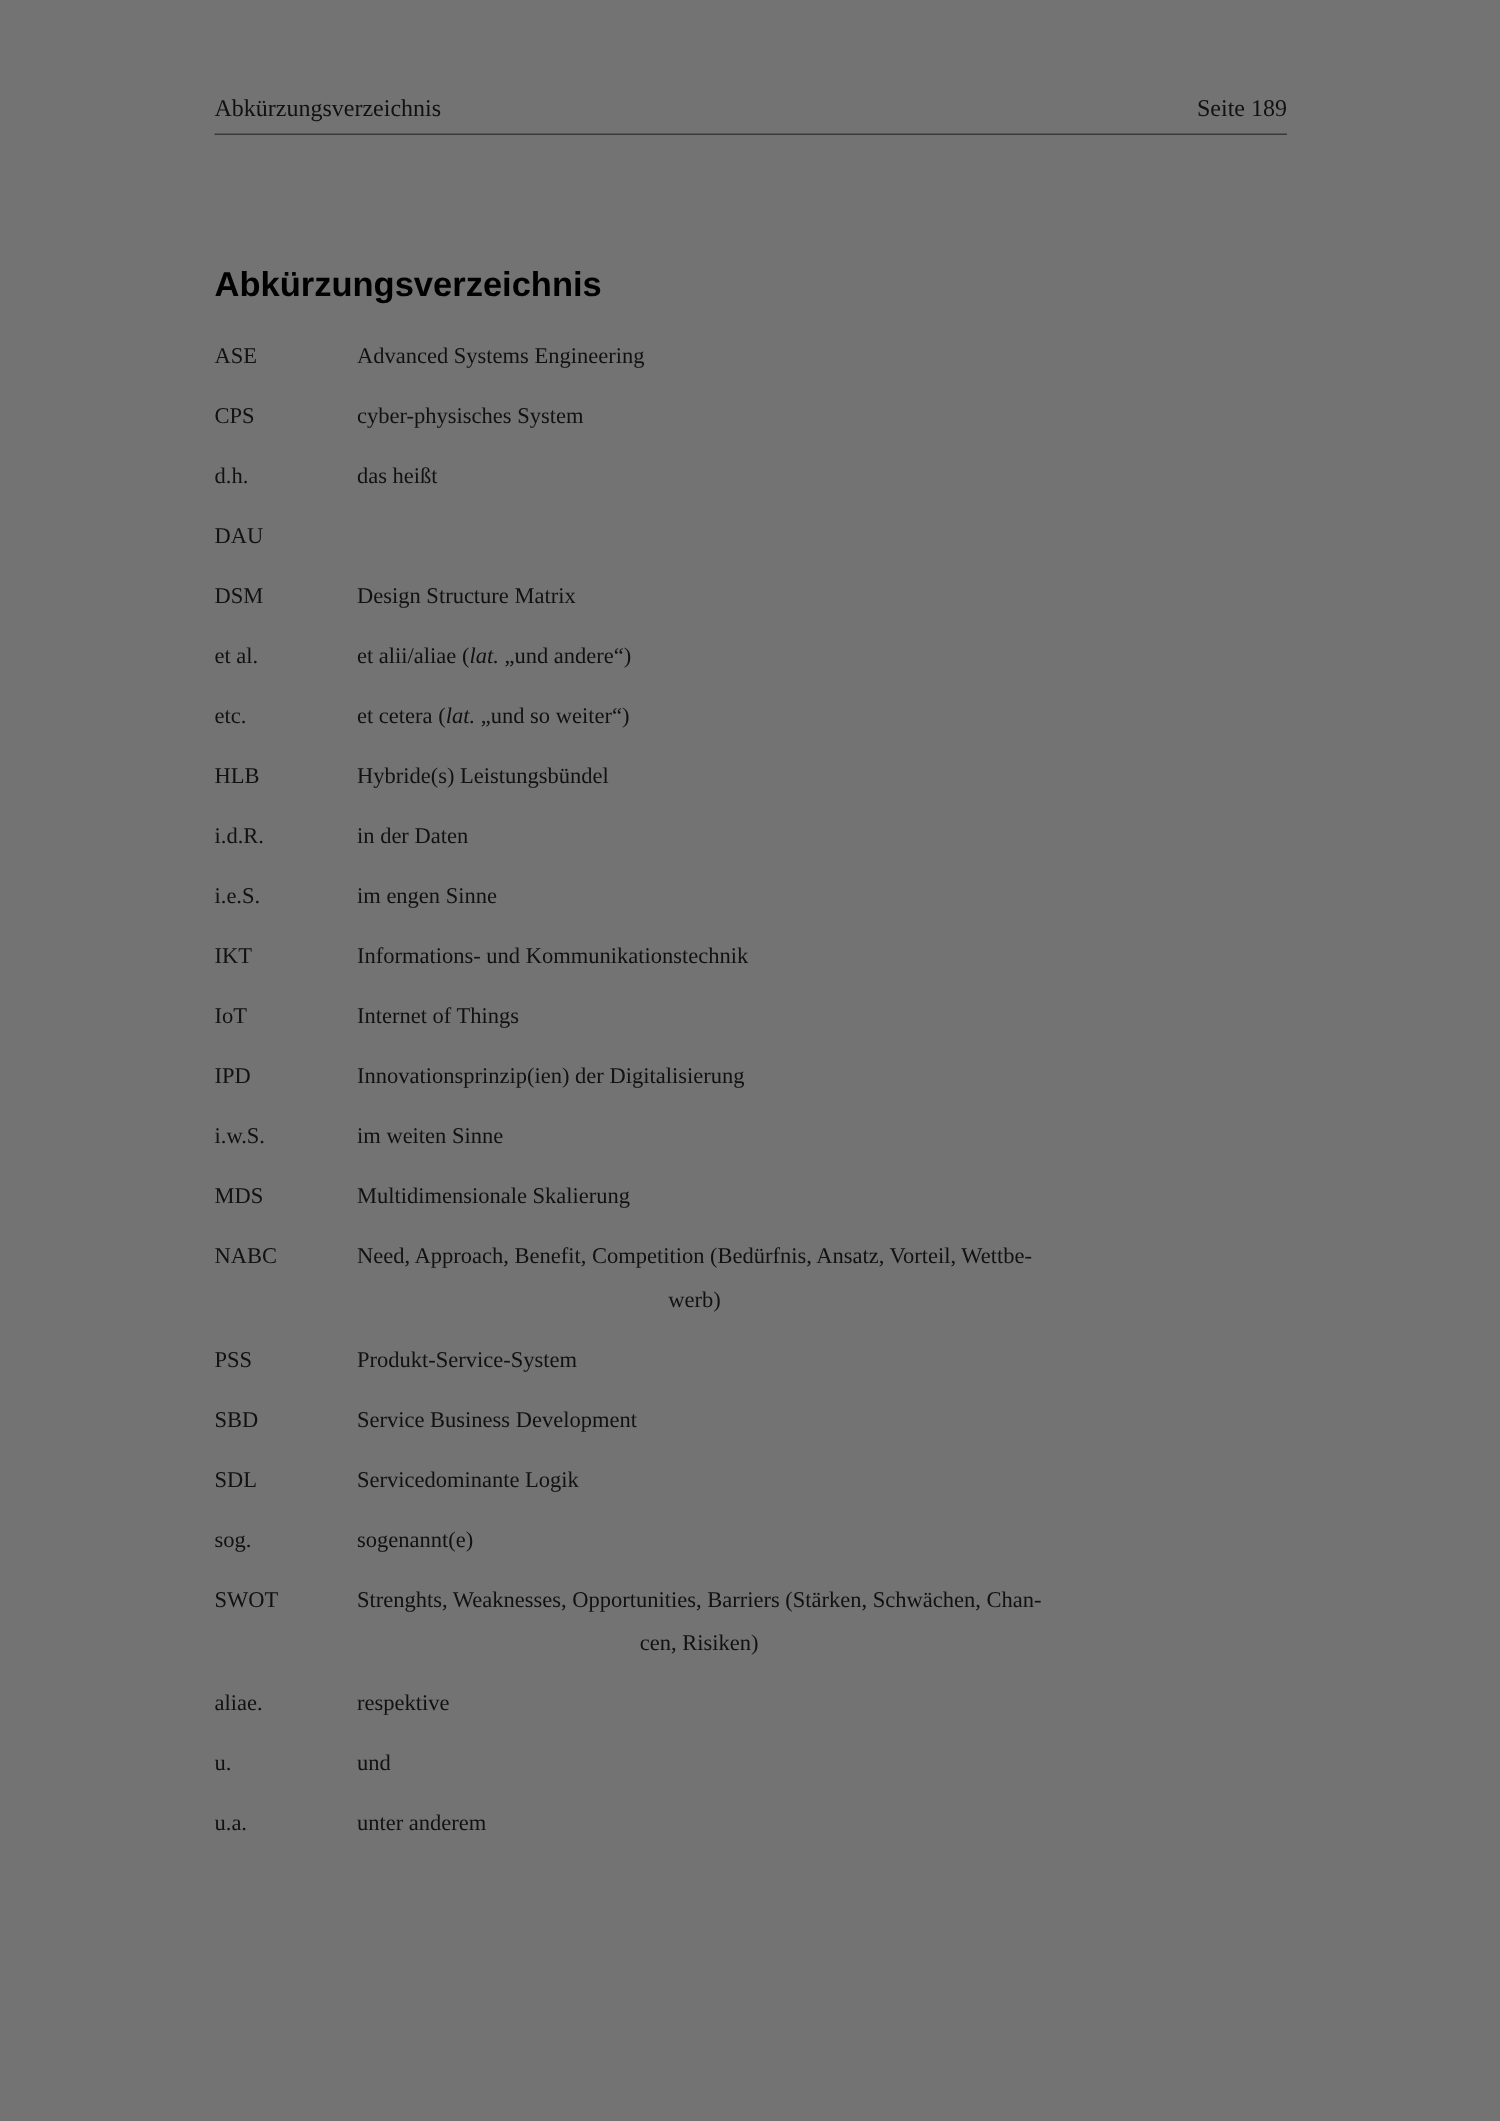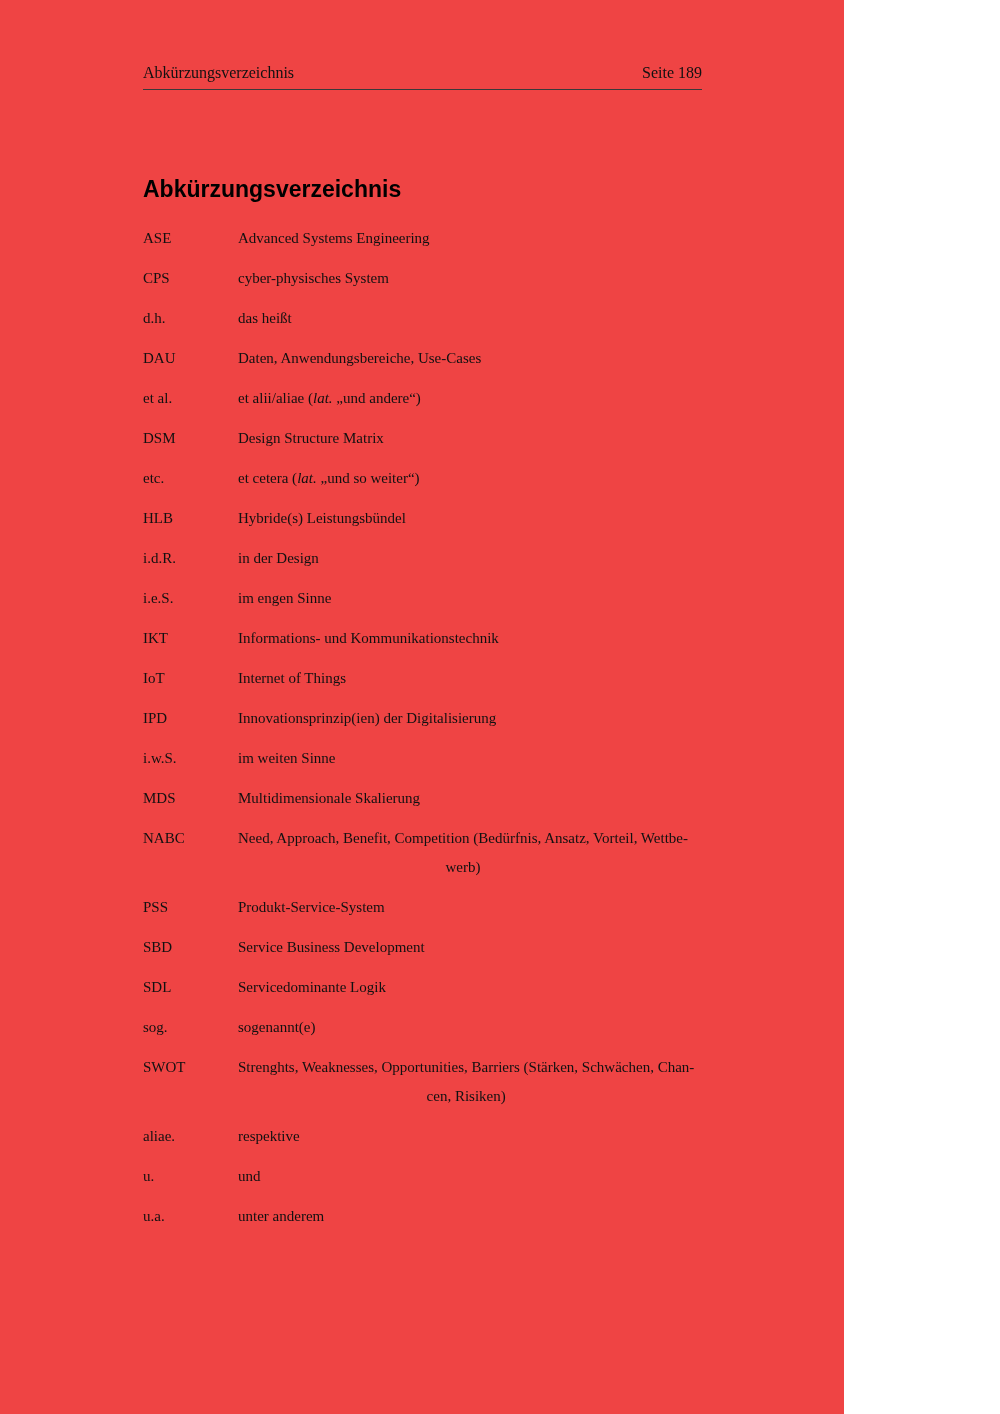--- a/index.html
+++ b/index.html
@@ -2,23 +2,23 @@
 <html><head>
 <meta charset="utf-8">
 <style>
   html, body {
     margin: 0;
     padding: 0;
     background: #ffffff;
   }
   .page {
     position: relative;
-    width: 844px;
+    width: 1000px;
     height: 1414px;
-    background: #ef4444;
+    background: #737373;
     color: #111111;
     font-family: "Liberation Serif", serif;
     overflow: hidden;
   }
   .page-header {
     position: absolute;
     left: 143px;
     right: 142px;
     top: 64px;
     display: flex;
@@ -87,47 +87,46 @@
     <div class="abbr-def"><span class="pre">cyber-physisches System</span><span class="it"></span><span class="post"></span></div>
   </div>
 
   <div class="abbr-row">
     <div class="abbr-term">d.h.</div>
     <div class="abbr-def"><span class="pre">das heißt</span><span class="it"></span><span class="post"></span></div>
   </div>
 
   <div class="abbr-row">
     <div class="abbr-term">DAU</div>
-    <div class="abbr-def"><span class="pre">Daten, Anwendungsbereiche, Use-Cases</span><span class="it"></span><span class="post"></span></div>
+  </div>
+
+  <div class="abbr-row">
+    <div class="abbr-term">DSM</div>
+    <div class="abbr-def"><span class="pre">Design Structure Matrix</span><span class="it"></span><span class="post"></span></div>
   </div>
 
   <div class="abbr-row">
     <div class="abbr-term">et al.</div>
     <div class="abbr-def"><span class="pre">et alii/aliae (</span><span class="it">lat.</span><span class="post"> „und andere“)</span></div>
   </div>
 
   <div class="abbr-row">
-    <div class="abbr-term">DSM</div>
-    <div class="abbr-def"><span class="pre">Design Structure Matrix</span><span class="it"></span><span class="post"></span></div>
-  </div>
-
-  <div class="abbr-row">
     <div class="abbr-term">etc.</div>
     <div class="abbr-def"><span class="pre">et cetera (</span><span class="it">lat.</span><span class="post"> „und so weiter“)</span></div>
   </div>
 
   <div class="abbr-row">
     <div class="abbr-term">HLB</div>
     <div class="abbr-def"><span class="pre">Hybride(s) Leistungsbündel</span><span class="it"></span><span class="post"></span></div>
   </div>
 
 
   <div class="abbr-row">
     <div class="abbr-term">i.d.R.</div>
-    <div class="abbr-def"><span class="pre">in der Design</span><span class="it"></span><span class="post"></span></div>
+    <div class="abbr-def"><span class="pre">in der Daten</span><span class="it"></span><span class="post"></span></div>
   </div>
 
   <div class="abbr-row">
     <div class="abbr-term">i.e.S.</div>
     <div class="abbr-def"><span class="pre">im engen Sinne</span><span class="it"></span><span class="post"></span></div>
   </div>
 
   <div class="abbr-row">
     <div class="abbr-term">IKT</div>
     <div class="abbr-def"><span class="pre">Informations- und Kommunikationstechnik</span><span class="it"></span><span class="post"></span></div>

